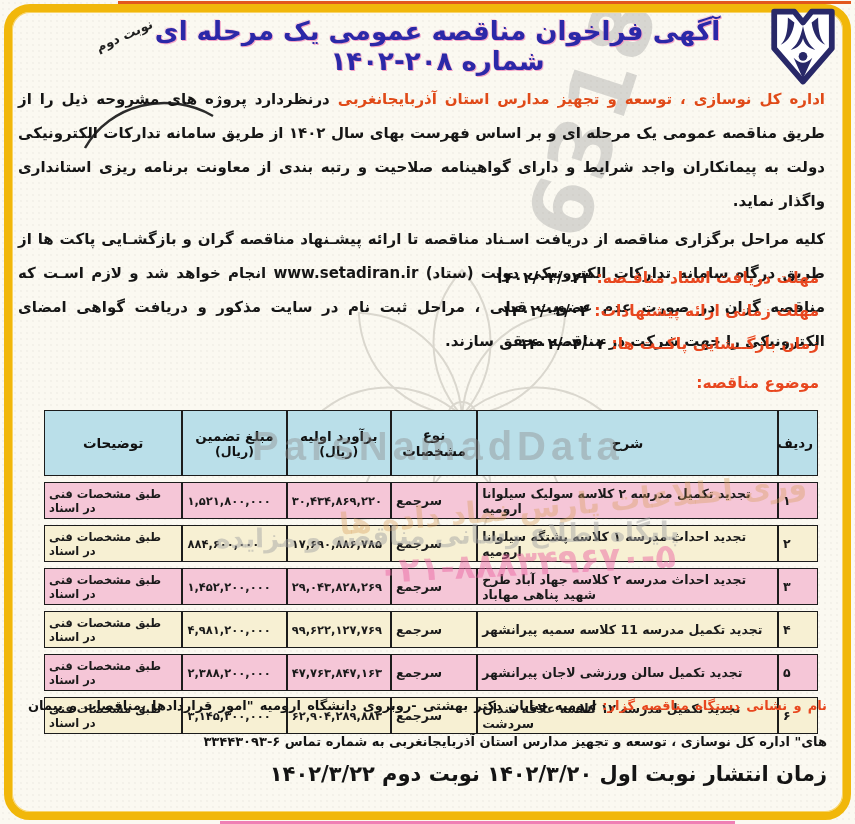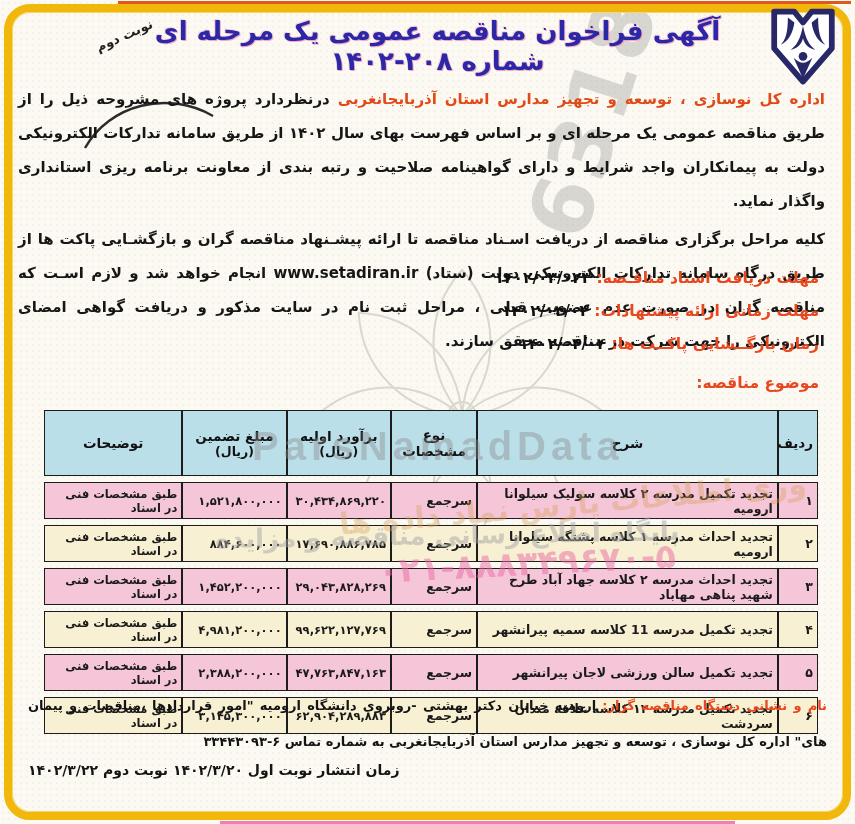--- a/index.html
+++ b/index.html
@@ -41,31 +41,31 @@
   .date-line{font-size:15.5px;font-weight:bold;line-height:33px;color:#111;}
   .date-line .lbl{color:#e8471f;text-align:center;}
   .subject{margin-top:6px;}
 
   
   .table-wrap{position:absolute;left:44px;right:37px;top:404px;z-index:6;}
   table.t{width:100%;border-collapse:separate;border-spacing:0 6px;table-layout:fixed;}
   .t th,.t td{border:1.5px solid #1c1c1c;padding:1px 4px;vertical-align:middle;}
   .t thead th{background:#badfe9;height:62px;font-size:13.5px;font-weight:bold;color:#111;}
   .t thead .sub{font-size:12.5px;}
-  .t tbody td{height:33px;font-size:12.5px;font-weight:bold;color:#1a1a1a;text-align:right;}
+  .t tbody td{height:33px;font-size:12.5px;font-weight:bold;color:#1a1a1a;text-align:left;}
   .t tbody tr.pink td{background:#f5c6d7;}
   .t tbody tr.cream td{background:#f7f0d3;}
   .t td.num{font-size:11.5px;letter-spacing:0.5px;}
   .t td.desc{font-size:12.5px;}
 
   
   .footer{position:absolute;left:28px;right:28px;top:688px;z-index:6;}
   .footer .addr{margin:0;font-size:13px;font-weight:bold;line-height:36px;text-align:justify;color:#141414;}
   .footer .addr .lbl{color:#e8471f;}
-  .footer .publish{margin:2px 0 0 0;font-size:14px;font-weight:bold;text-align:left;color:#141414;}
+  .footer .publish{margin:2px 0 0 0;font-size:21px;font-weight:bold;text-align:right;color:#141414;}
 
   
   .wm{pointer-events:none;white-space:nowrap;}
   .wm-flower{position:absolute;left:272px;top:248px;z-index:1;opacity:.85;}
   .wm-number{
     position:absolute;left:508px;top:220px;z-index:1;direction:ltr;
     font-size:84px;font-weight:bold;letter-spacing:4px;color:rgba(150,150,150,.35);
     transform:rotate(-72deg);transform-origin:left top;
   }
   .wm-latin{

